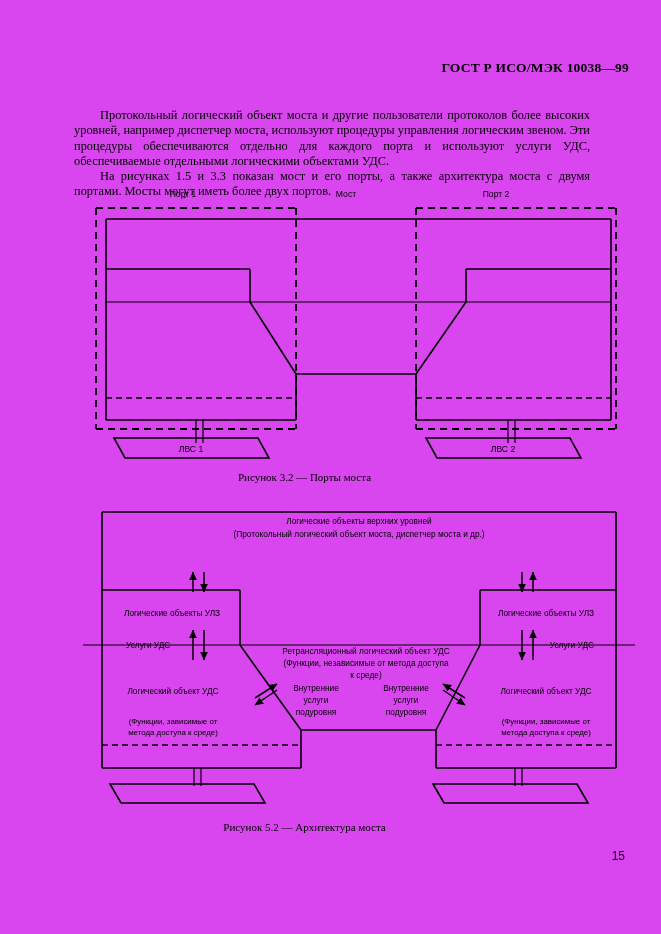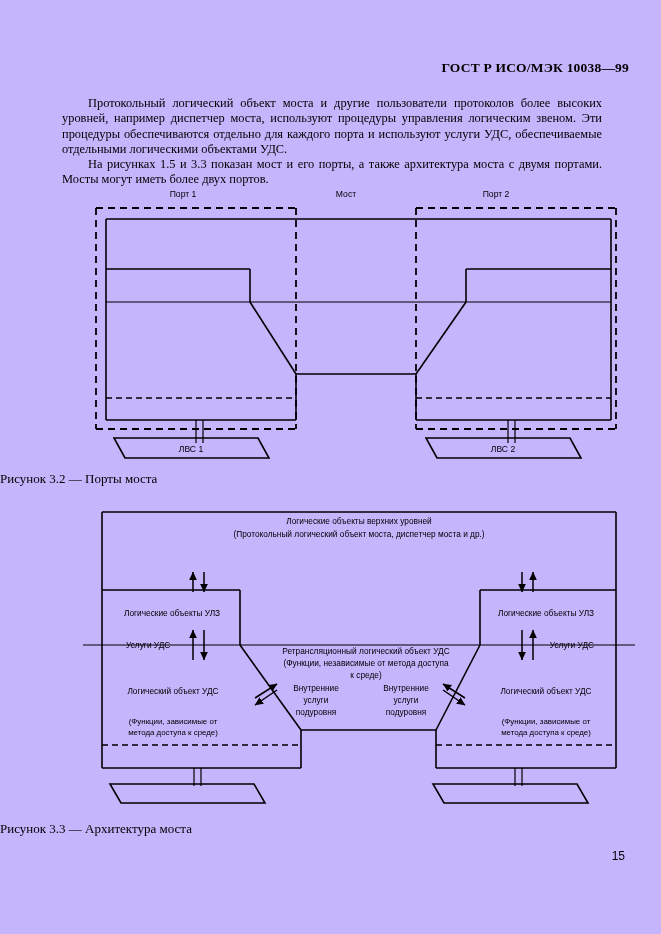--- a/index.html
+++ b/index.html
@@ -11,21 +11,21 @@
     width: 661px;
     height: 934px;
     position: relative;
     font-family: "Liberation Serif", serif;
     color: #000000;
     overflow: hidden;
   }
   .page {
     position: absolute;
     inset: 0;
-    background: #c4b5fd;
+    background: #d946ef;
   }
 
   
   .doc-header {
     position: absolute;
     top: 60px;
     right: 32px;
     font-family: "Liberation Serif", serif;
     font-weight: bold;
     font-size: 13.5px;
@@ -40,32 +40,32 @@
     width: 540px;
     font-family: "Liberation Serif", serif;
     font-size: 12.4px;
     line-height: 15.3px;
     text-align: justify;
     text-justify: inter-word;
   }
   #para-1 { top: 96px; }
   #para-2 { top: 157px; }
   .body-text p {
-    margin: 0;
+    margin: 12px;
     text-indent: 26px;
   }
 
   
   .fig-caption {
     position: absolute;
     width: 609px;
     left: 0;
-    text-align: left;
-    font-family: "Liberation Serif", serif;
-    font-size: 13px;
+    text-align: center;
+    font-family: "Liberation Serif", serif;
+    font-size: 11px;
   }
   #caption-32 { top: 471px; }
   #caption-33 { top: 821px; }
 
   
   .page-number {
     position: absolute;
     right: 36px;
     top: 849px;
     font-family: Liberation Sans, sans-serif;
@@ -249,17 +249,17 @@
       <path class="ln-thin" d="M 166 268 L 166 286"></path>
       <path class="ln-thin" d="M 173 268 L 173 286"></path>
       <path class="ln" d="M 93 303 L 237 303 L 226 284 L 82 284 Z"></path>
 
       <path class="ln-thin" d="M 487 268 L 487 286"></path>
       <path class="ln-thin" d="M 494 268 L 494 286"></path>
       <path class="ln" d="M 416 303 L 560 303 L 549 284 L 405 284 Z"></path>
     </svg>
   </div>
 
-  <div class="fig-caption" id="caption-33">Рисунок 3.3 — Архитектура моста</div>
+  <div class="fig-caption" id="caption-33">Рисунок 5.2 — Архитектура моста</div>
 
   <div class="page-number">15</div>
 
 </div>
 
 </body></html>

